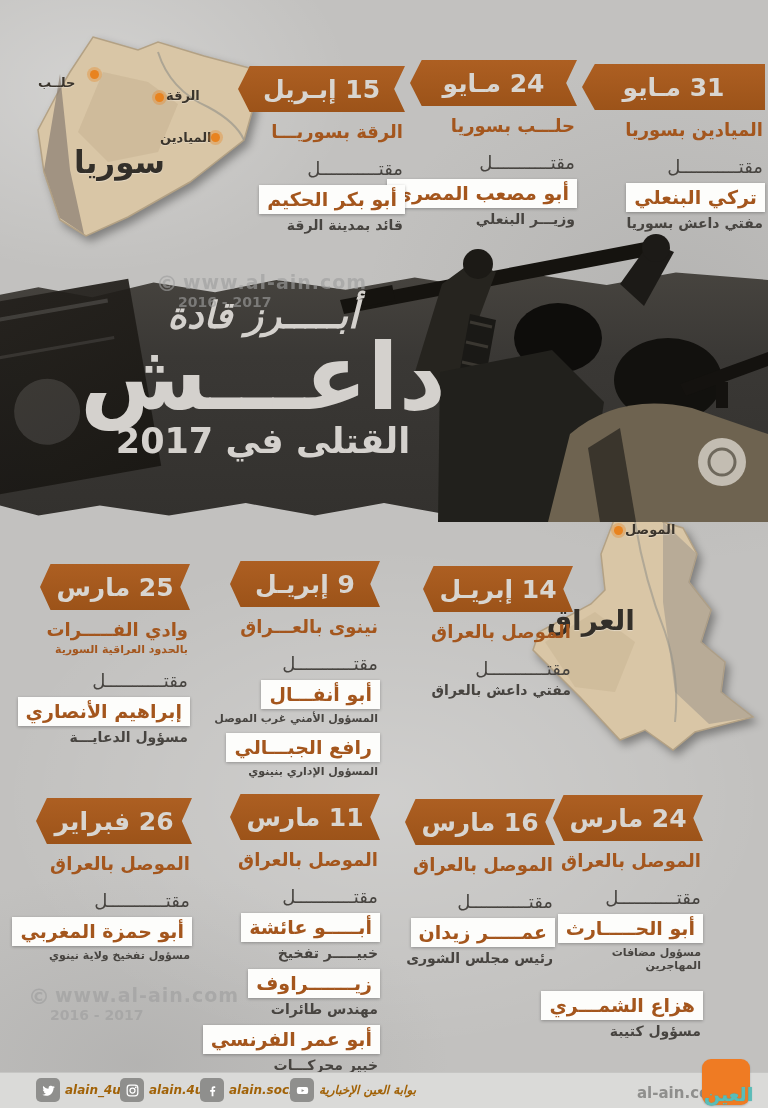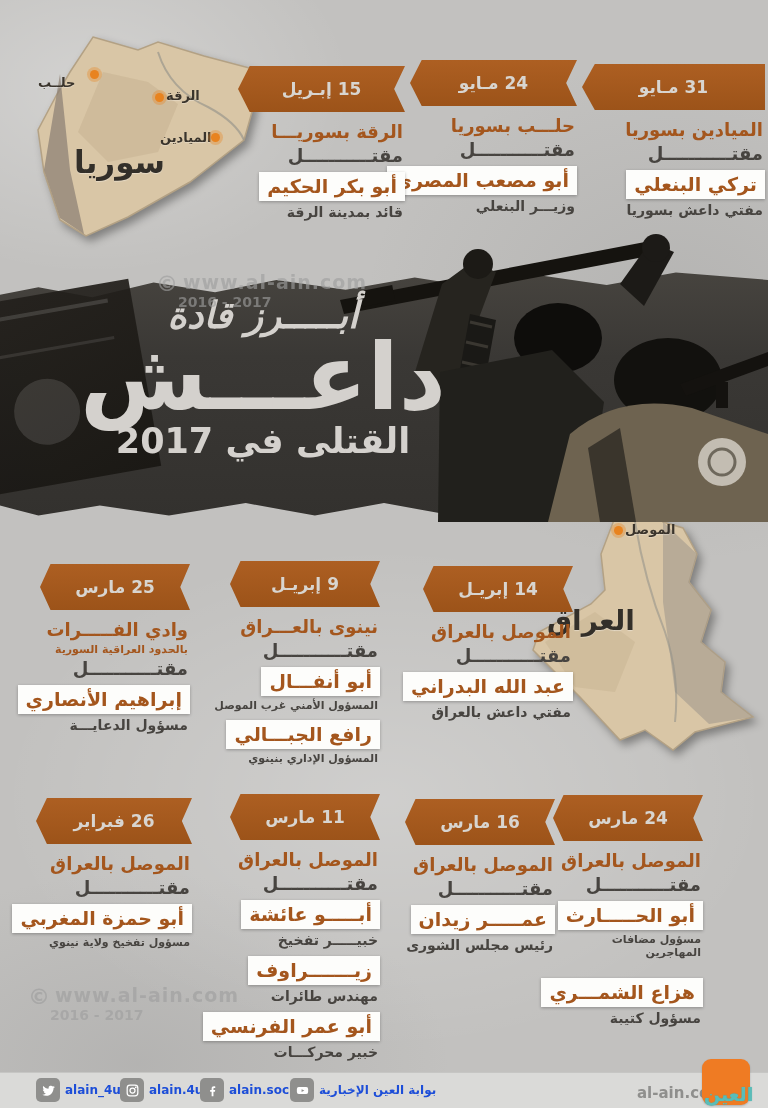--- a/index.html
+++ b/index.html
@@ -12,26 +12,26 @@
       radial-gradient(ellipse 640px 420px at 50% 72%, rgba(255,255,255,.22), transparent 60%),
       radial-gradient(ellipse 520px 320px at 18% 96%, rgba(130,130,130,.22), transparent 60%),
       #c2c1bf;
   }
   
   .entry{position:absolute;direction:rtl;text-align:right;z-index:7;}
   .banner{
     height:46px;background:linear-gradient(180deg,#ad5f22,#9c5319);
     clip-path:polygon(0 50%,7% 0,100% 0,93.5% 50%,100% 100%,7% 100%);
     display:flex;align-items:center;justify-content:center;
-    color:#d8d5d0;font-weight:bold;font-size:17px;margin-bottom:9px;
+    color:#d8d5d0;font-weight:bold;font-size:25px;margin-bottom:9px;
   }
   .banner.flush{clip-path:polygon(0 50%,7% 0,100% 0,100% 100%,7% 100%);}
   .loc{color:#a4561d;font-weight:bold;font-size:18px;line-height:1.25;margin:2px 2px 1px;}
   .loc-sub{color:#a4561d;font-weight:bold;font-size:11px;margin:0 2px 2px;}
-  .killed{color:#474440;font-weight:bold;font-size:18px;margin:1px 2px 3px;}
+  .killed{color:#474440;font-weight:normal;font-size:18px;margin:14px 2px 3px;}
   .namebox{
     display:inline-block;background:#fdfdfb;color:#a4561d;font-weight:bold;
     font-size:19px;padding:3px 8px 4px;margin:3px 0 2px;white-space:nowrap;
     box-shadow:0 1px 3px rgba(0,0,0,.28);
   }
   .role{color:#474440;font-weight:bold;font-size:14px;margin:1px 2px 5px;}
   .role.sm{font-size:11px;}
   
   .dark-band{
     position:absolute;left:0;top:270px;width:768px;height:248px;z-index:2;
@@ -66,21 +66,21 @@
   .wm .y{font-size:14px;margin-left:22px;margin-top:-2px;}
   .wm .c{font-size:22px;vertical-align:-2px;margin-right:4px;}
   
   .soldiers{position:absolute;left:320px;top:222px;z-index:4;}
   
   .footer{position:absolute;left:0;top:1072px;width:768px;height:36px;background:#dadad8;
     border-top:1px solid #c6c6c4;z-index:9;}
   .social{position:absolute;top:5px;display:flex;align-items:center;gap:5px;cursor:pointer;}
   .sq{width:24px;height:24px;border-radius:5px;background:#8f8f8d;display:flex;
     align-items:center;justify-content:center;}
-  .handle{color:#1d4ed8;font-size:12px;font-weight:bold;}
+  .handle{color:#a16207;font-size:12px;font-weight:bold;font-style:italic;}
   .handle.ar{direction:rtl;font-size:12px;}
   .site{position:absolute;left:637px;top:11px;color:#8f8f8d;font-size:15px;font-weight:bold;}
   .logo{position:absolute;left:702px;top:-14px;width:48px;height:46px;background:#ef7b23;
     border-radius:9px;box-shadow:0 1px 2px rgba(0,0,0,.2);}
   .logo span{position:absolute;left:2px;bottom:0px;color:#59bdb9;font-weight:bold;
     font-size:19px;direction:rtl;text-shadow:0 0 1px #3fa5a1;}
 </style>
 </head>
 <body>
 
@@ -183,21 +183,20 @@
     <div class="namebox">أبو بكر الحكيم</div>
     <div class="role">قائد بمدينة الرقة</div>
   </div>
 
   <div class="entry" style="left:383px;top:566px;width:190px;">
     <div class="banner" style="width:150px;margin-right:0;">
         <span>14 إبريـل</span>
       </div>
     <div class="loc">الموصل بالعراق</div>
     <div class="killed">مقتـــــــــــل</div>
-    <div class="namebox">عبد الله البدراني</div>
     <div class="role">مفتي داعش بالعراق</div>
   </div>
 
   <div class="entry" style="left:203px;top:561px;width:177px;">
     <div class="banner" style="width:150px;">
         <span>9 إبريـل</span>
       </div>
     <div class="loc">نينوى بالعـــراق</div>
     <div class="killed">مقتـــــــــــل</div>
     <div class="namebox">أبو أنفـــال</div>

